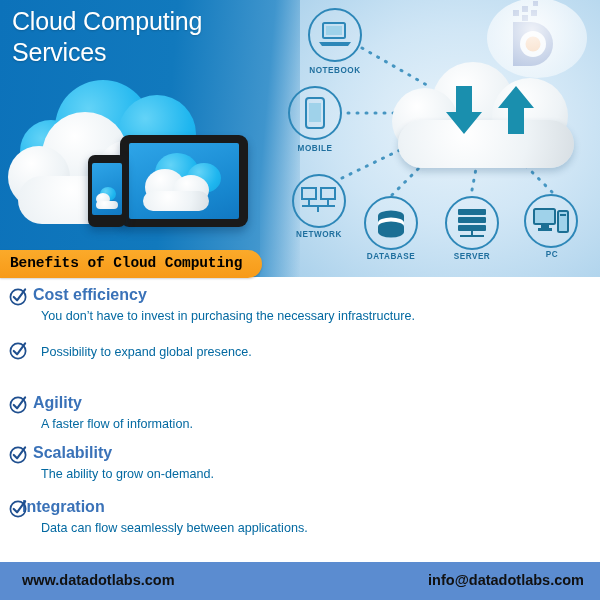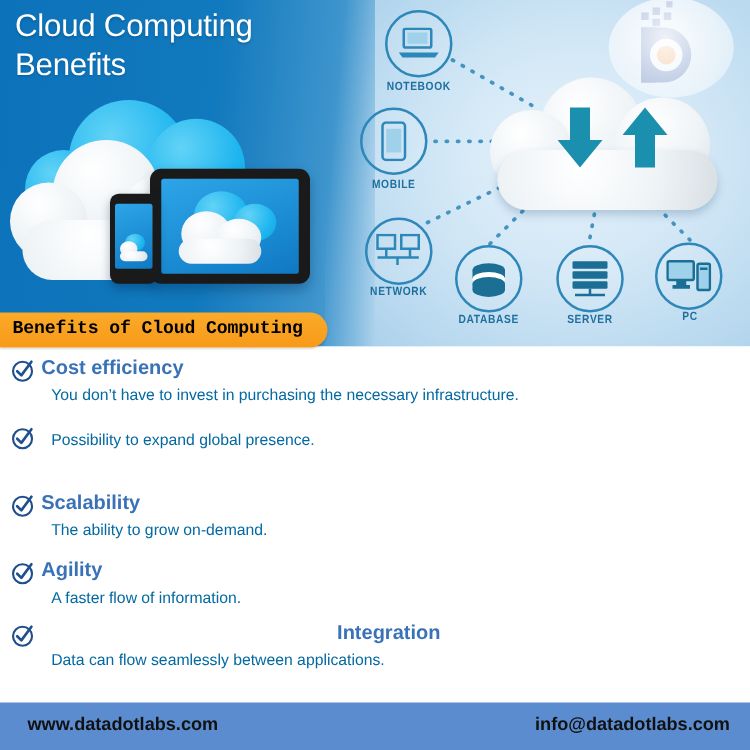--- a/index.html
+++ b/index.html
@@ -75,21 +75,21 @@
 <body>
 
 <div class="poster">
 
   <div class="hero">
     <div class="hero-right-wash"></div>
     <div class="hero-left-wash"></div>
 
     <div class="title">
       <div>Cloud Computing</div>
-      <div>Benefits</div>
+      <div>Services</div>
     </div>
 
     <div class="logo">
       <div class="logo-disc"></div>
       <svg width="100" height="80" viewBox="0 0 100 80">
         <path d="M26 24 h18 a22 22 0 0 1 0 44 h-18 z" fill="#2a52a5"></path>
         <rect x="26" y="24" width="12" height="44" fill="#2a52a5"></rect>
         <circle cx="46" cy="46" r="13" fill="#eef4fa"></circle>
         <circle cx="46" cy="46" r="7.5" fill="#f4821f"></circle>
         <rect x="26" y="12" width="6" height="6" fill="#2a52a5"></rect>
@@ -239,44 +239,44 @@
     </div>
 
     <div class="benefit" style="height:54px;">
       <svg class="check" viewBox="0 0 20 20">
         <circle cx="9.5" cy="10.5" r="8" fill="none" stroke="#1f4f8f" stroke-width="1.8"></circle>
         <path d="M5 10.5 L8.5 14 L17 2.5" fill="none" stroke="#1f4f8f" stroke-width="2.2" stroke-linecap="round" stroke-linejoin="round"></path>
       </svg>
       <div class="b-desc">Possibility to expand global presence.</div>
     </div>
 
+    <div class="benefit" style="height:50px;">
+      <svg class="check" viewBox="0 0 20 20">
+        <circle cx="9.5" cy="10.5" r="8" fill="none" stroke="#1f4f8f" stroke-width="1.8"></circle>
+        <path d="M5 10.5 L8.5 14 L17 2.5" fill="none" stroke="#1f4f8f" stroke-width="2.2" stroke-linecap="round" stroke-linejoin="round"></path>
+      </svg>
+      <div class="b-head" style="padding-left:33px;">Agility</div>
+      <div class="b-desc">A faster flow of information.</div>
+    </div>
+
     <div class="benefit" style="height:54px;">
       <svg class="check" viewBox="0 0 20 20">
         <circle cx="9.5" cy="10.5" r="8" fill="none" stroke="#1f4f8f" stroke-width="1.8"></circle>
         <path d="M5 10.5 L8.5 14 L17 2.5" fill="none" stroke="#1f4f8f" stroke-width="2.2" stroke-linecap="round" stroke-linejoin="round"></path>
       </svg>
       <div class="b-head" style="padding-left:33px;">Scalability</div>
       <div class="b-desc">The ability to grow on-demand.</div>
     </div>
 
     <div class="benefit" style="height:50px;">
       <svg class="check" viewBox="0 0 20 20">
         <circle cx="9.5" cy="10.5" r="8" fill="none" stroke="#1f4f8f" stroke-width="1.8"></circle>
         <path d="M5 10.5 L8.5 14 L17 2.5" fill="none" stroke="#1f4f8f" stroke-width="2.2" stroke-linecap="round" stroke-linejoin="round"></path>
       </svg>
-      <div class="b-head" style="padding-left:33px;">Agility</div>
-      <div class="b-desc">A faster flow of information.</div>
-    </div>
-
-    <div class="benefit" style="height:50px;">
-      <svg class="check" viewBox="0 0 20 20">
-        <circle cx="9.5" cy="10.5" r="8" fill="none" stroke="#1f4f8f" stroke-width="1.8"></circle>
-        <path d="M5 10.5 L8.5 14 L17 2.5" fill="none" stroke="#1f4f8f" stroke-width="2.2" stroke-linecap="round" stroke-linejoin="round"></path>
-      </svg>
-      <div class="b-head" style="padding-left:22px;text-align:center;">Integration</div>
+      <div class="b-head" style="padding-left:22px;">Integration</div>
       <div class="b-desc">Data can flow seamlessly between applications.</div>
     </div>
   </div>
 
   <div class="footer">
     <div class="site">www.datadotlabs.com</div>
     <div class="mail">info@datadotlabs.com</div>
   </div>
 
 </div>

